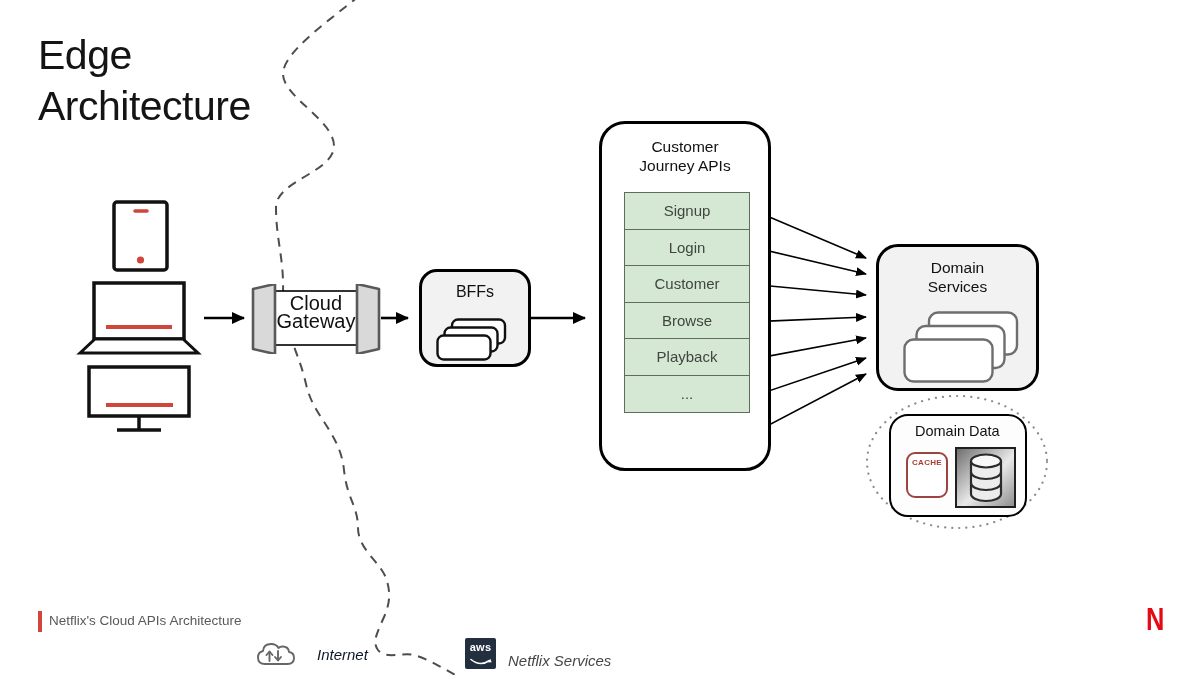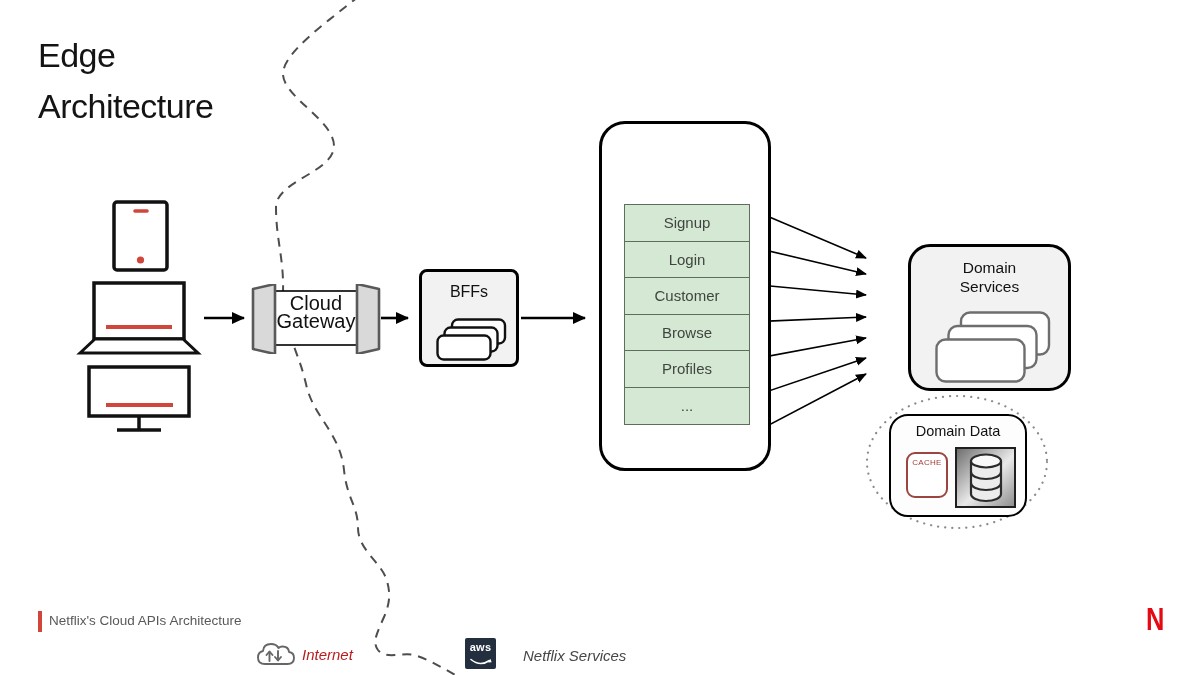--- a/index.html
+++ b/index.html
@@ -5,71 +5,71 @@
   * { box-sizing: border-box; margin: 0; padding: 0; }
   html,body { background:#fff; }
   body { font-family: "Liberation Sans", sans-serif; }
   #page { position:relative; width:1200px; height:675px; background:#ffffff; overflow:hidden; }
 
   
   #wires { position:absolute; left:0; top:0; z-index:0; }
 
   
   .slide-title { position:absolute; left:38px; top:30px; z-index:2;
-    font-size:34px; line-height:51px; font-weight:500; color:#141414; letter-spacing:-0.5px; }
+    font-size:41px; line-height:51px; font-weight:500; color:#141414; letter-spacing:-0.5px; }
 
   
   .dev { position:absolute; z-index:2; }
   #dev-tablet  { left:110px; top:198px; }
   #dev-laptop  { left:76px;  top:279px; }
   #dev-monitor { left:85px;  top:363px; }
 
   
   #gateway { position:absolute; left:251px; top:284px; width:130px; height:70px; z-index:2; }
   #gateway .gw-label { position:absolute; left:24px; top:10px; width:82px; text-align:center;
     font-size:20px; line-height:18px; color:#111; }
 
   
   .node { position:absolute; z-index:2; background:#f2f2f2; border:3px solid #000; }
 
-  #bffs { left:419px; top:269px; width:100px; height:98px; border-radius:8px; }
+  #bffs { left:419px; top:269px; width:112px; height:98px; border-radius:18px; }
   #bffs .node-label { margin-top:11px; text-align:center; font-size:16px; color:#111; }
   #bffs svg { position:absolute; left:14px; top:46px; }
 
   #cja { left:599px; top:121px; width:172px; height:350px; border-radius:26px; background:#fff; }
   #cja .node-label { margin:13px auto 0; width:110px; text-align:center; font-size:15.5px; line-height:19px; color:#111; }
   #cja .cells { position:absolute; left:22px; top:68px; width:126px; }
   .api-cell { width:126px; height:38px; margin-top:-1.5px; background:#d5e8d4; border:1.5px solid #5f6e5c;
     text-align:center; line-height:35px; font-size:15px; color:#3f453f; }
-  .api-cell:first-child { margin-top:12px; }
-
-  #domain-services { left:908px; top:244px; width:163px; height:147px; border-radius:22px; border-width:3.2px; }
+  .api-cell:first-child { margin-top:0; }
+
+  #domain-services { left:876px; top:244px; width:163px; height:147px; border-radius:22px; border-width:3.2px; }
   #domain-services .node-label { margin:11px auto 0; width:90px; text-align:center; font-size:15.5px; line-height:19px; color:#111; }
   #domain-services svg { position:absolute; left:24px; top:64px; }
 
   
   #domain-data { left:889px; top:414px; width:138px; height:103px; border-radius:19px;
     border-width:2.4px; background:#fdfdfd; }
-  #domain-data .node-label { margin-top:7px; text-align:center; font-size:14.5px; color:#111; }
+  #domain-data .node-label { margin-top:7px; font-size:14.5px; color:#111;padding-left:24px; }
   #cache-box { position:absolute; left:15px; top:36px; width:42px; height:46px; background:#fff;
     border:2px solid #9c4540; border-radius:9px; text-align:center; }
-  #cache-box .cache-label { display:block; margin-top:4px; font-size:8px; font-weight:normal;
+  #cache-box .cache-label { display:block; margin-top:4px; font-size:8px; font-weight:bold;
     letter-spacing:.3px; color:#a63d35; }
   #db-box { position:absolute; left:64px; top:31px; width:61px; height:61px;
     border:2.6px solid #1f1f1f; background:linear-gradient(135deg,#6f6f6f 0%,#e9e9e9 55%,#8f8f8f 100%);
     display:flex; align-items:center; justify-content:center; }
 
   
   #footer-bar { position:absolute; left:38px; top:611px; width:3.5px; height:21px; background:#d0463a; z-index:2; }
   #footer-caption { position:absolute; left:49px; top:613px; font-size:13.5px; color:#595959; z-index:2; }
 
   
   #internet-legend { position:absolute; left:255px; top:639px; z-index:2; display:flex; align-items:center; }
-  #internet-legend .legend-label { margin-left:5px; font-style:italic; font-size:15px; color:#b91c1c; }
-  #aws-legend { position:absolute; left:465px; top:638px; z-index:2; display:flex; align-items:center;gap:15px; }
+  #internet-legend .legend-label { margin-left:20px; font-style:italic; font-size:15px; color:#0f172a; }
+  #aws-legend { position:absolute; left:465px; top:638px; z-index:2; display:flex; align-items:flex-end; }
   #aws-tile { width:31px; height:31px; background:#232f3e; border-radius:2px; text-align:center; }
   #aws-tile .aws-word { display:block; margin-top:3px; font-size:11px; font-weight:bold; color:#fff; letter-spacing:.3px; line-height:12px; }
   #aws-legend .legend-label { margin-left:12px; margin-top:3px; font-style:italic; font-size:15px; color:#474747; }
 
   
   #netflix-n { position:absolute; left:1146px; top:602px; z-index:2; font-size:31px; font-weight:700;
     color:#e50914; transform:scaleX(.82); transform-origin:left top; }
 </style>
 </head>
 <body>
@@ -150,26 +150,27 @@
   <div class="node" id="bffs">
     <div class="node-label">BFFs</div>
     <svg width="72" height="46" viewBox="0 0 72 46">
       <rect x="16" y="1.5" width="53" height="24" rx="6" fill="#fff" stroke="#111" stroke-width="2.4"></rect>
       <rect x="8.5" y="9.5" width="53" height="24" rx="6" fill="#fff" stroke="#111" stroke-width="2.4"></rect>
       <rect x="1.5" y="17.5" width="53" height="24" rx="6" fill="#fff" stroke="#111" stroke-width="2.4"></rect>
     </svg>
   </div>
 
   <div class="node" id="cja">
+    <div class="node-label">Customer Journey APIs</div>
     <div class="cells">
       <div class="api-cell">Signup</div>
       <div class="api-cell">Login</div>
       <div class="api-cell">Customer</div>
       <div class="api-cell">Browse</div>
-      <div class="api-cell">Profiles</div>
+      <div class="api-cell">Playback</div>
       <div class="api-cell">...</div>
     </div>
   </div>
 
   <div class="node" id="domain-services">
     <div class="node-label">Domain Services</div>
     <svg width="116" height="72" viewBox="0 0 116 72">
       <rect x="26" y="1.5" width="88" height="42" rx="9" fill="#fff" stroke="#6e6e6e" stroke-width="2.4"></rect>
       <rect x="13.5" y="15" width="88" height="42" rx="9" fill="#fff" stroke="#6e6e6e" stroke-width="2.4"></rect>
       <rect x="1.5" y="28.5" width="88" height="42" rx="9" fill="#fff" stroke="#6e6e6e" stroke-width="2.4"></rect>

